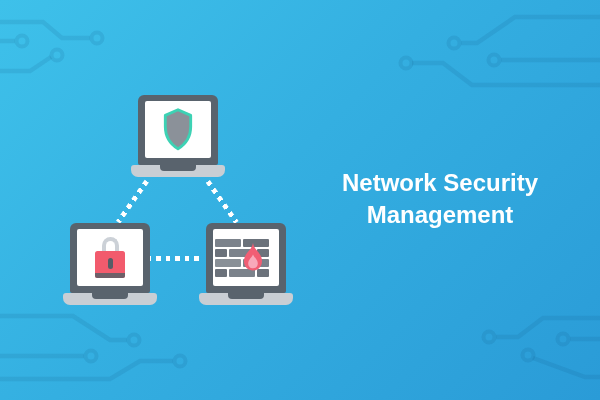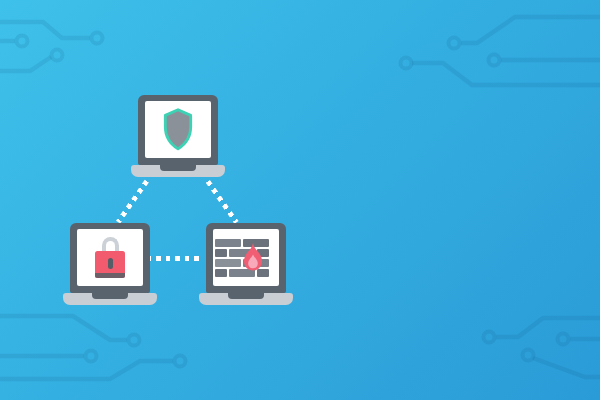--- a/index.html
+++ b/index.html
@@ -138,14 +138,18 @@
             <path d="M10 11.5 C10.9 13.6 12.4 14.9 13.4 16.4 C14.4 17.8 14.8 19 14.8 20.4 C14.8 23.4 12.7 25.3 10 25.3 C7.3 25.3 5.2 23.4 5.2 20.4 C5.2 19 5.6 17.8 6.6 16.4 C7.6 14.9 9.1 13.6 10 11.5 Z" fill="#f8a9ba"></path>
           </svg>
         </div>
       </div>
     </div>
     <div class="base" style="left:199px;top:293px;">
       <div class="notch"></div>
     </div>
   </div>
 
+  <div class="title">
+    <div>Network Security</div>
+    <div>Management</div>
+  </div>
 
 </div>
 
 </body></html>

